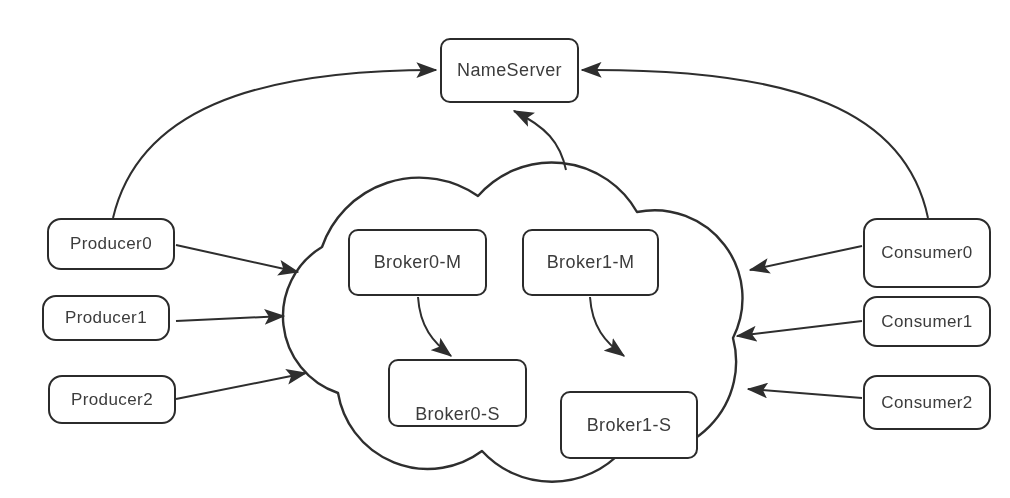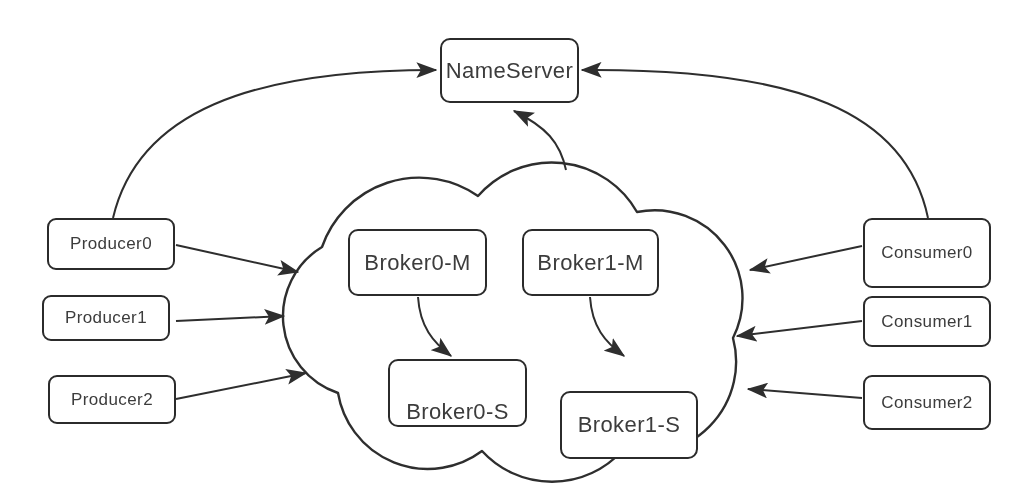--- a/index.html
+++ b/index.html
@@ -29,28 +29,28 @@
     stroke:var(--line);
     stroke-width:2;
   }
   .node{
     position:absolute;
     display:flex;
     align-items:center;
     justify-content:center;
     background:#ffffff;
     border:2px solid var(--border);
-    border-radius:9px;
+    border-radius:14px;
     color:var(--text);
     letter-spacing:0.4px;
     box-sizing:border-box;
     white-space:nowrap;
   }
   .node.small{font-size:17px;}
-  .node.big{font-size:22px;border-radius:10px;}
+  .node.big{font-size:18px;border-radius:10px;}
 </style>
 </head>
 <body>
 
 <div class="stage">
 
   <svg class="layer" viewBox="0 0 1010 498" xmlns="http://www.w3.org/2000/svg">
     <defs>
       <marker id="ah" viewBox="0 0 12 9" refX="11.2" refY="4.5" markerWidth="21" markerHeight="15.8" markerUnits="userSpaceOnUse" orient="auto-start-reverse">
         <path d="M0 0 L12 4.5 L0 9 L2.6 4.5 Z" fill="#2e2e2e"></path>

